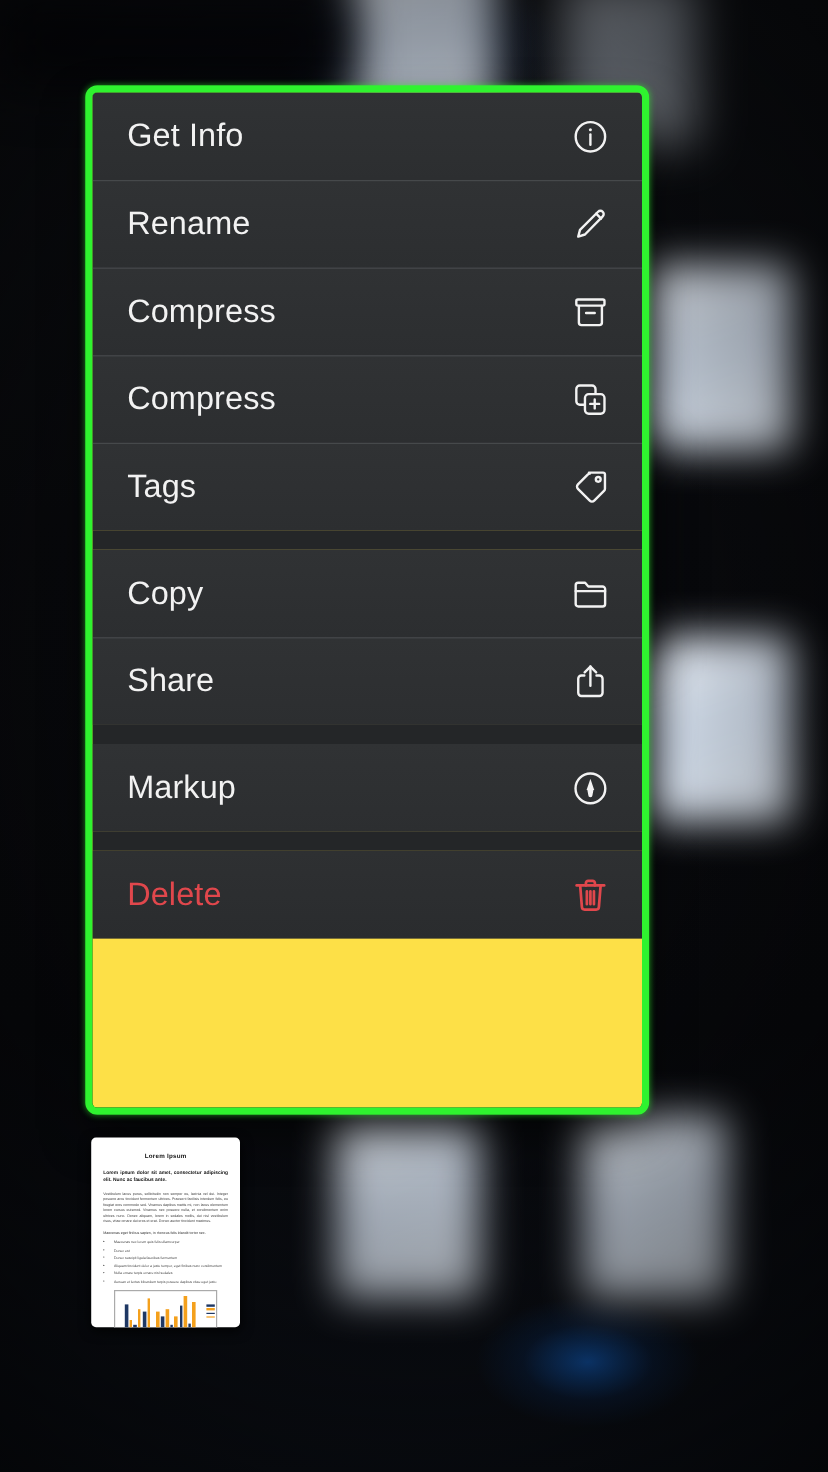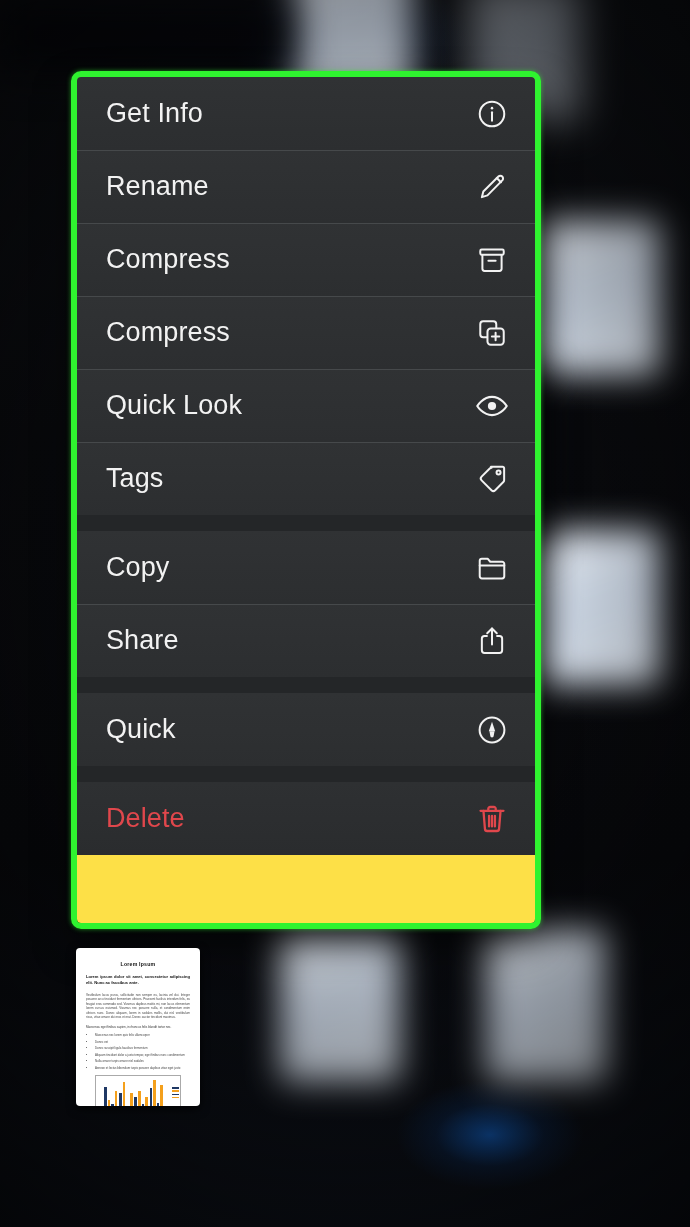--- a/index.html
+++ b/index.html
@@ -202,29 +202,20 @@
         <span class="label">Compress</span>
         <span class="ic">
           <svg width="32" height="32" viewBox="0 0 24 24" fill="none" stroke="#f2f2f2" stroke-width="1.5" stroke-linecap="round" stroke-linejoin="round">
             <rect x="3.2" y="3.2" width="12" height="12" rx="2.2"></rect>
             <rect x="8.6" y="8.6" width="12.2" height="12.2" rx="2.4" fill="#2d2f31"></rect>
             <path d="M14.7 11.9v5.6M11.9 14.7h5.6"></path>
           </svg>
         </span>
       </div>
       <div class="row">
-        <span class="label">Quick Look</span>
-        <span class="ic">
-          <svg width="34" height="34" viewBox="0 0 24 24" fill="none" stroke="#f2f2f2" stroke-width="1.5" stroke-linecap="round" stroke-linejoin="round">
-            <path d="M1.6 12S5.4 5.6 12 5.6 22.4 12 22.4 12 18.6 18.4 12 18.4 1.6 12 1.6 12z"></path>
-            <circle cx="12" cy="12" r="2.9" fill="#f2f2f2" stroke="none"></circle>
-          </svg>
-        </span>
-      </div>
-      <div class="row">
         <span class="label">Tags</span>
         <span class="ic">
           <svg width="32" height="32" viewBox="0 0 24 24" fill="none" stroke="#f2f2f2" stroke-width="1.5" stroke-linecap="round" stroke-linejoin="round">
             <path d="M11.1 2.9H20a1.1 1.1 0 0 1 1.1 1.1v8.9a2 2 0 0 1-.6 1.4l-6.1 6.1a2 2 0 0 1-2.8 0l-7.4-7.4a2 2 0 0 1 0-2.8l6.1-6.1a2 2 0 0 1 1.4-.6z"></path>
             <circle cx="16.9" cy="7.1" r="1.5"></circle>
           </svg>
         </span>
       </div>
     </div>
     <div class="sect-gap"></div>
@@ -245,21 +236,21 @@
             <path d="M8.2 8.2H6.4a2 2 0 0 0-2 2v8.8a2 2 0 0 0 2 2h11.2a2 2 0 0 0 2-2v-8.8a2 2 0 0 0-2-2h-1.8"></path>
             <path d="M12 14.6V2.6"></path>
             <path d="M8.4 6.2L12 2.6l3.6 3.6"></path>
           </svg>
         </span>
       </div>
     </div>
     <div class="sect-gap"></div>
     <div class="section">
       <div class="row">
-        <span class="label">Quick</span>
+        <span class="label">Markup</span>
         <span class="ic">
           <svg width="32" height="32" viewBox="0 0 24 24" fill="none" stroke="#f2f2f2" stroke-width="1.5" stroke-linecap="round" stroke-linejoin="round">
             <circle cx="12" cy="12" r="9.3"></circle>
             <path d="M12 5.9l2.4 7.1h-4.8z" fill="#f2f2f2" stroke="none"></path>
             <path d="M10.1 13h3.8l-.6 3.3a1.3 1.3 0 0 1-2.6 0z" fill="#f2f2f2" stroke="none"></path>
           </svg>
         </span>
       </div>
     </div>
     <div class="sect-gap"></div>

